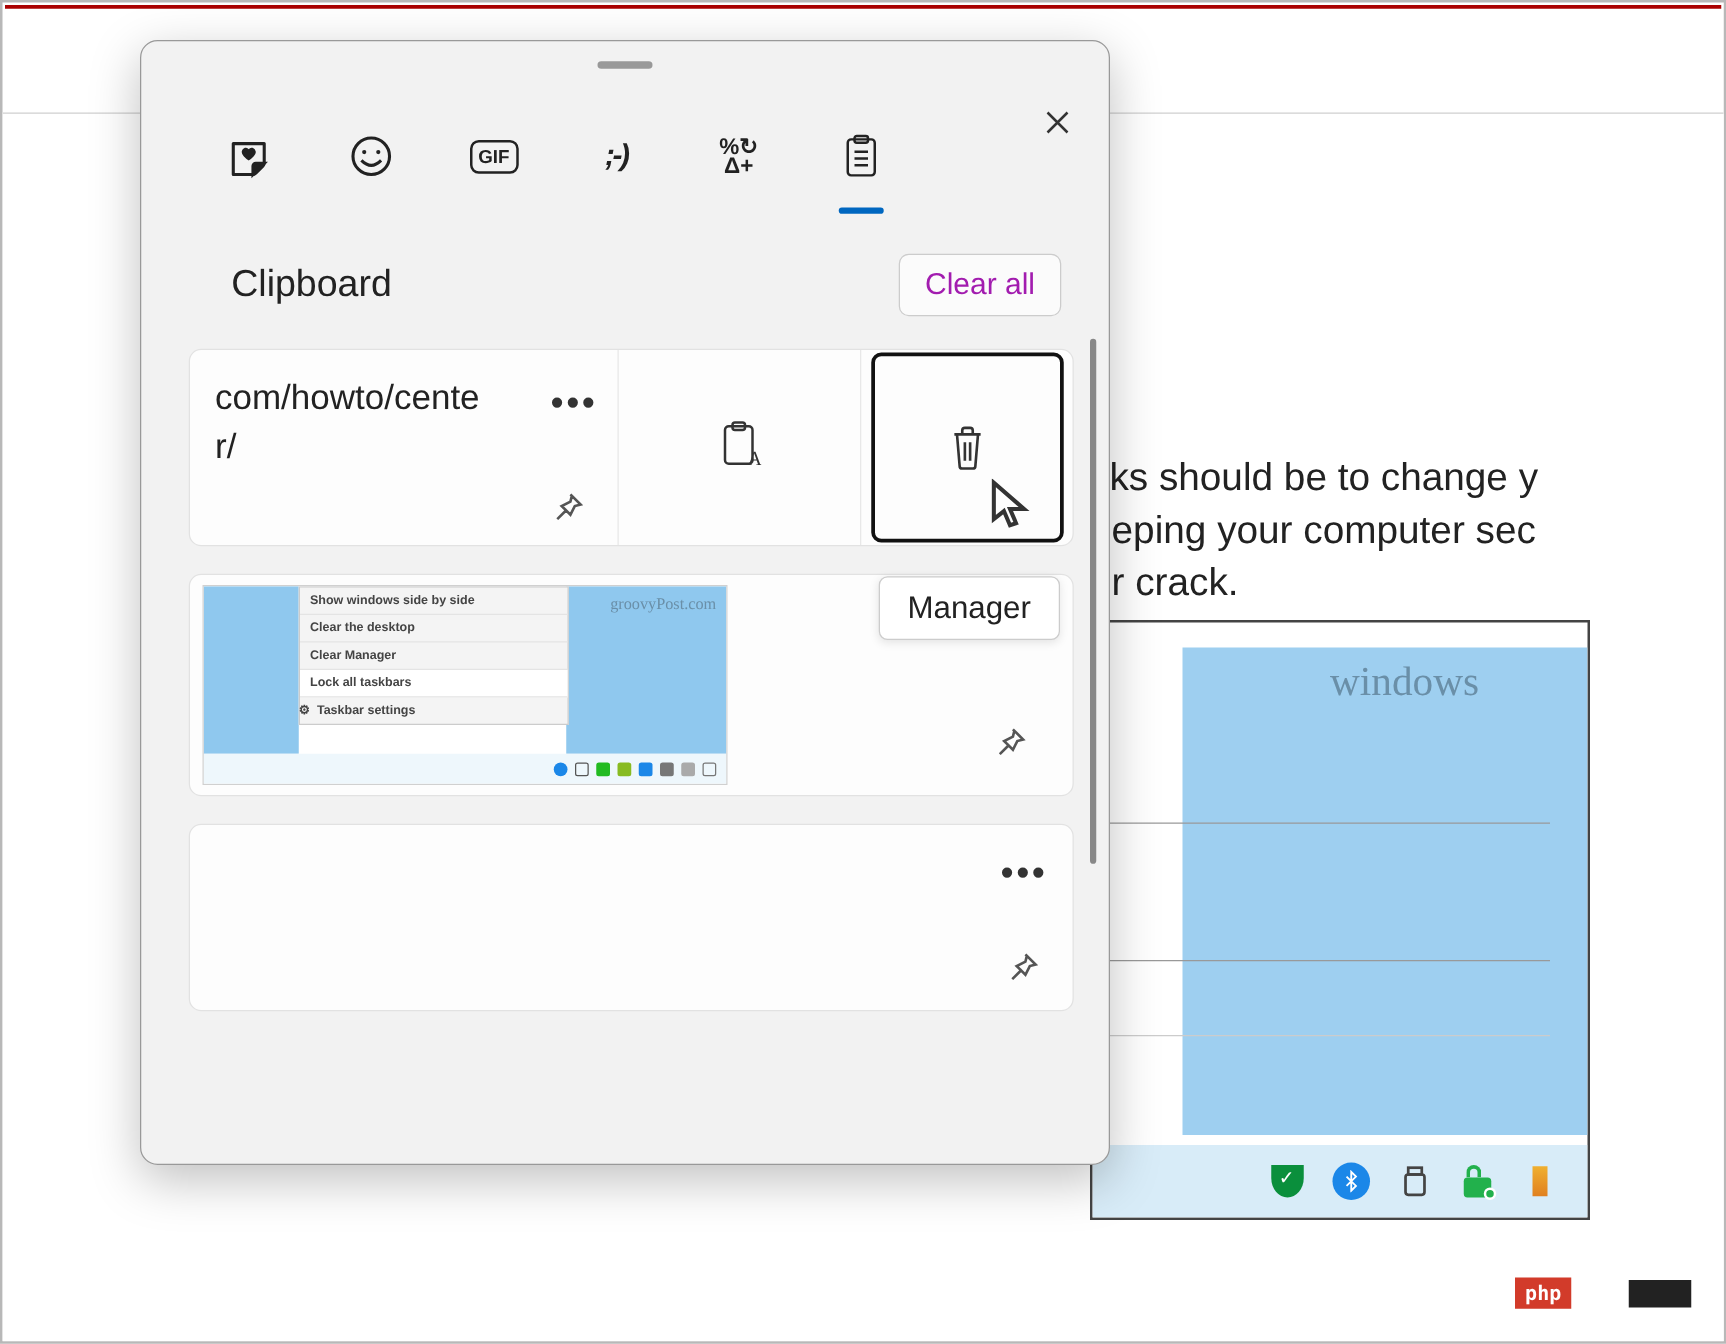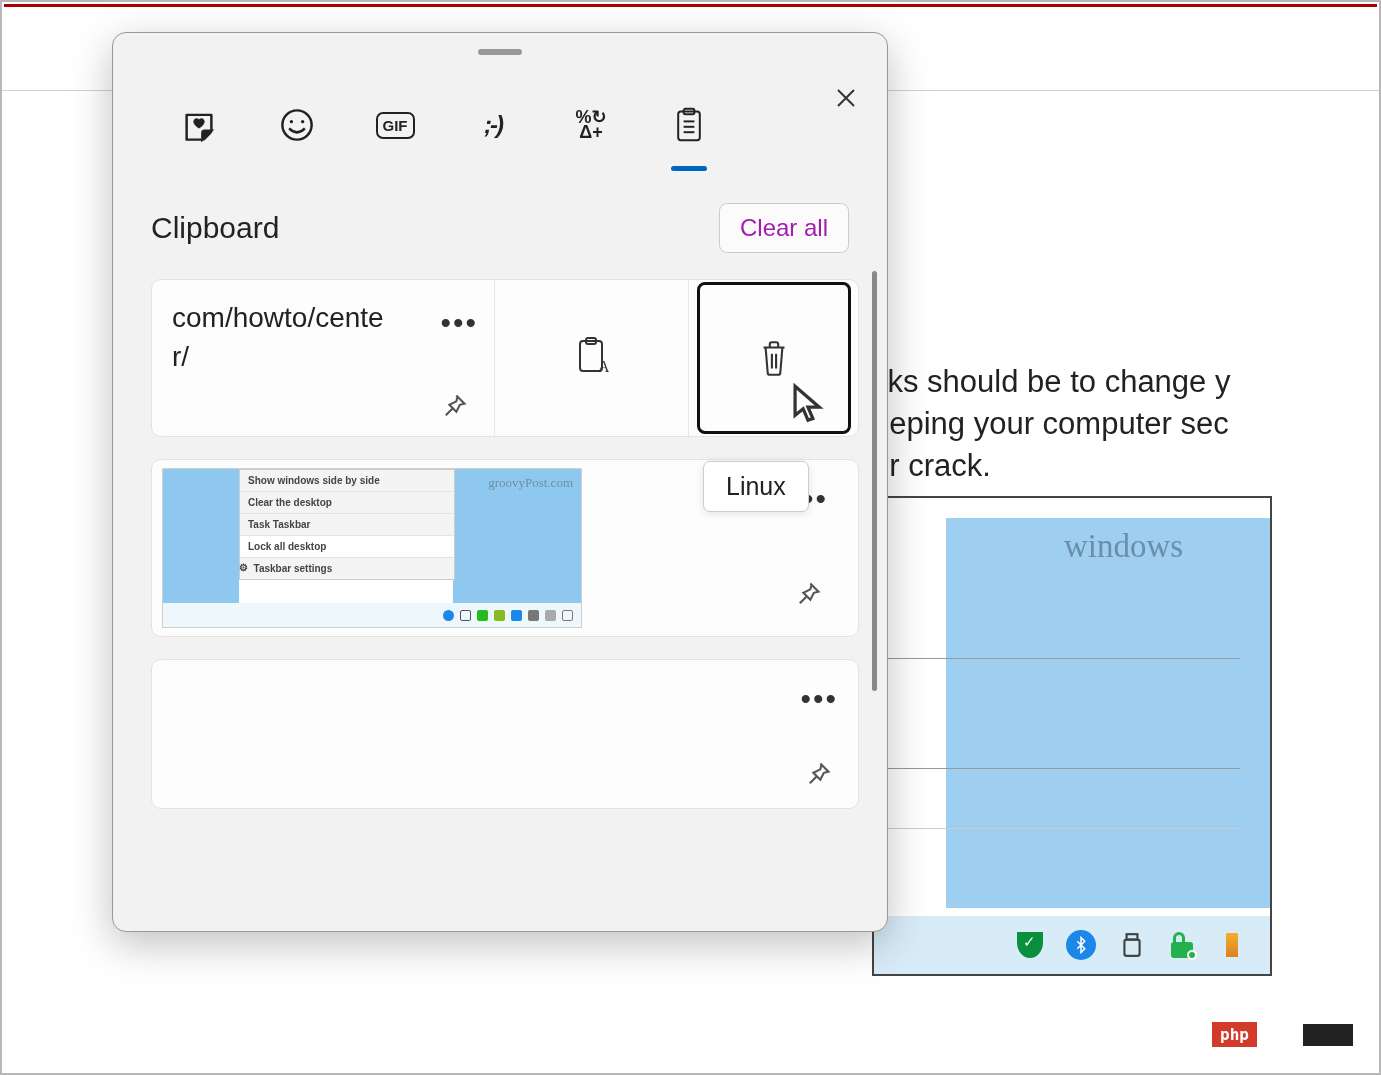--- a/index.html
+++ b/index.html
@@ -138,21 +138,22 @@
     font-size: 15px; font-weight: 700;
     padding: 3px 5px;
     color: #222;
   }
   .kaomoji-tab { font-size: 24px; font-weight: 600; color: #222; font-style: italic; letter-spacing: -2px; }
   .sym-tab { font-size: 18px; font-weight: 600; color: #222; line-height: 0.85; text-align: center; }
   .section-header {
     display: flex;
     align-items: center;
     justify-content: space-between;
-    padding: 56px 38px 10px 38px;
+    padding: 56px 38px 10px 52px;
+    margin-left: 20px;
   }
   .section-title {
     font-size: 30px;
     color: #222;
   }
   .clear-btn {
     background: #fbfbfb;
     border: 1px solid #ccc;
     border-radius: 8px;
     padding: 10px 20px;
@@ -427,32 +428,32 @@
             <line x1="14" y1="16" x2="14" y2="30"></line>
             <line x1="18" y1="16" x2="18" y2="30"></line>
           </svg>
           <svg class="cursor" viewBox="0 0 20 26" fill="#fff" stroke="#222" stroke-width="1.5">
             <path d="M2 2 v18 l5 -4 l3 7 l3 -1 l-3 -7 h7 z"></path>
           </svg>
         </div>
       </div>
     </div>
 
-    <div class="tooltip">Linux</div>
+    <div class="tooltip">Manager</div>
 
     <div class="item item2">
       <div class="thumb">
         <div class="thumb-blue-l"></div>
         <div class="thumb-blue-r"></div>
         <div class="thumb-watermark">groovyPost.com</div>
         <div class="thumb-menu">
           <div class="thumb-menu-row">Show windows side by side</div>
           <div class="thumb-menu-row">Clear the desktop</div>
-          <div class="thumb-menu-row">Task Taskbar</div>
-          <div class="thumb-menu-row hl">Lock all desktop</div>
+          <div class="thumb-menu-row">Clear Manager</div>
+          <div class="thumb-menu-row hl">Lock all taskbars</div>
           <div class="thumb-menu-row last"><span style="position:absolute;left:-1px;top:4px">⚙</span>&nbsp;&nbsp;<span>Taskbar settings</span></div>
         </div>
         <div class="thumb-tray">
           <span class="tiny-icon" style="background:#1b87e8;border-radius:50%"></span>
           <span class="tiny-icon" style="border:1px solid #555"></span>
           <span class="tiny-icon" style="background:#2b2"></span>
           <span class="tiny-icon" style="background:#8b2"></span>
           <span class="tiny-icon" style="background:#1b87e8"></span>
           <span class="tiny-icon" style="background:#777"></span>
           <span class="tiny-icon" style="background:#aaa"></span>

